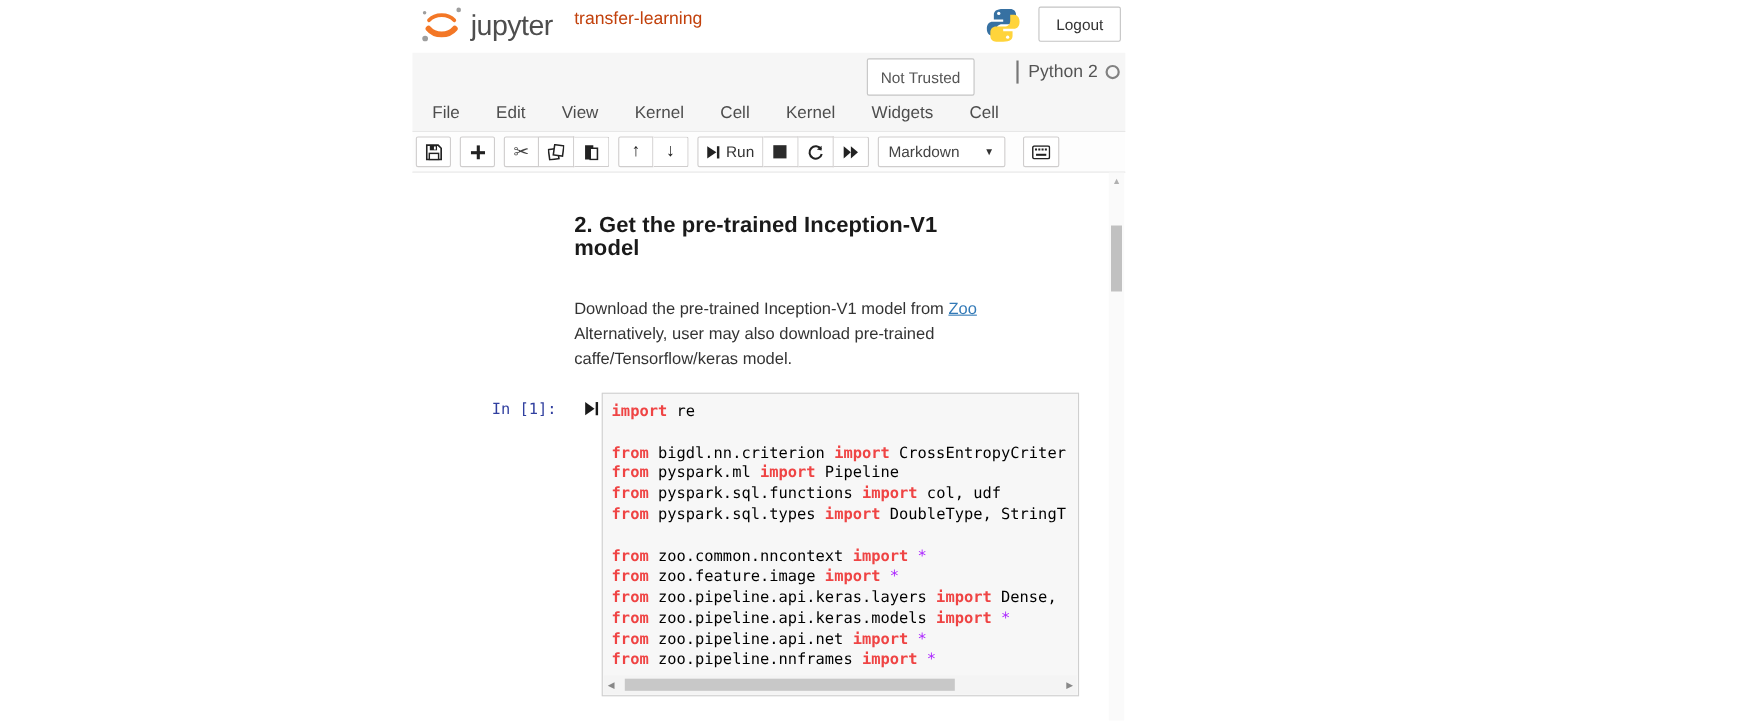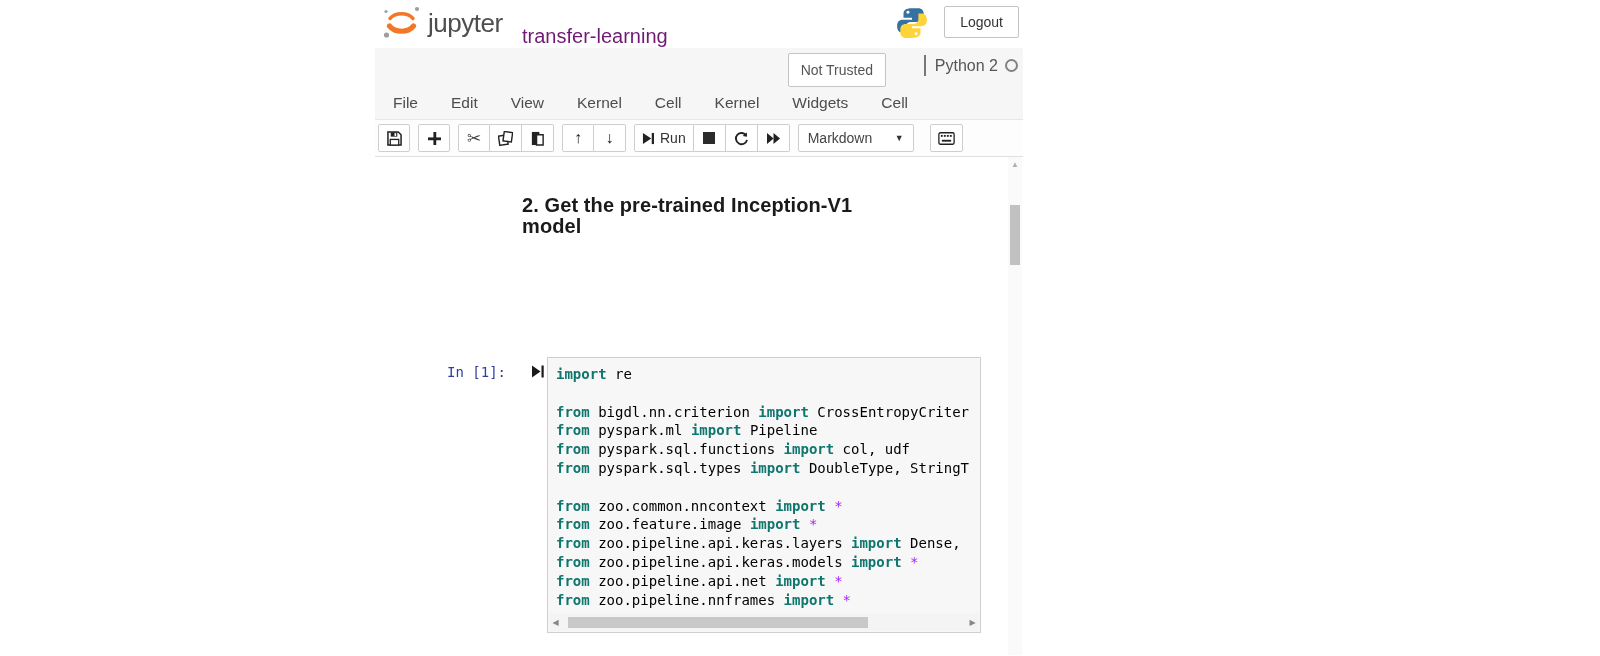--- a/index.html
+++ b/index.html
@@ -4,21 +4,21 @@
 <style>
   * { margin:0; padding:0; box-sizing:border-box; }
   html,body { width:1600px; height:656px; background:#ffffff; overflow:hidden;
               font-family:"Liberation Sans", sans-serif; }
   .app { position:absolute; left:375px; top:0; width:648px; height:656px; background:#fff; }
 
   
   .header { position:relative; height:48px; background:#fff; }
   .logo { position:absolute; left:3px; top:4px; display:flex; align-items:center; cursor:pointer; }
   .logo-word { font-size:26px; color:#4e4e4e; letter-spacing:-0.5px; margin-left:4px; }
-  .nb-title { position:absolute; left:147px; top:9px; font-size:20px; color:#701a75; cursor:pointer;margin-top:16px; }
+  .nb-title { position:absolute; left:147px; top:9px; font-size:16px; color:#c2410c; cursor:pointer; }
   .py-logo { position:absolute; left:520px; top:6px; }
   .logout-btn { position:absolute; right:4px; top:6px; height:32px; padding:0 15px;
     background:#fff; border:1px solid #c4c4c4; border-radius:2px; font-size:14px; color:#333;
     font-family:"Liberation Sans", sans-serif; cursor:pointer; }
 
   
   .band { position:relative; height:72px; background:#f6f6f6; border-bottom:1px solid #e7e7e7; }
   .status-row { position:absolute; top:0; left:0; right:0; height:38px; }
   .trusted-btn { position:absolute; right:137px; top:5px; height:34px; padding:0 12px;
     background:#fff; border:1px solid #c4c4c4; border-radius:2px; font-size:14px; color:#555;
@@ -66,21 +66,21 @@
   .md-para { margin-top:32px; font-size:15px; color:#333; line-height:23px; }
   .md-link { color:#337ab7; text-decoration:underline; cursor:pointer; }
 
   .code-prompt { position:absolute; left:72px; top:207px; font-family:"DejaVu Sans Mono", monospace;
     font-size:14px; color:#303F9F; white-space:pre; }
   .prompt-run-icon { position:absolute; left:156px; top:207px; cursor:pointer; }
   .code-box { position:absolute; left:172px; top:200px; width:434px; height:276px;
     background:#f7f7f7; border:1px solid #cfcfcf; cursor:text; overflow:hidden; }
   .code-lines { padding:7px 0 0 8px; font-family:"DejaVu Sans Mono", monospace; font-size:14px;
     line-height:18.8px; white-space:pre; color:#000; }
-  .code-lines .kw { color:#0f766e; font-weight:bold; }
+  .code-lines .kw { color:#ef4444; font-weight:bold; }
   .code-lines .op { color:#AA22FF; }
   .hscroll { position:absolute; left:1px; right:1px; bottom:1px; height:17px; background:#f4f4f4;
     display:flex; align-items:center; }
   .hscroll .arrow { width:13px; text-align:center; font-size:8px; color:#888; flex:none; }
   .hscroll .h-track { position:relative; flex:1; height:100%; }
   .hscroll .h-thumb { position:absolute; left:6px; top:3px; width:300px; height:11px; background:#c8c8c8; }
 </style>
 </head>
 <body>
 
@@ -213,20 +213,21 @@
           <rect x="4" y="8.4" width="10" height="2" fill="#222"></rect>
         </svg>
       </div>
     </div>
   </div>
 
   <div class="notebook">
 
     <div class="md-cell">
       <div class="md-heading">2. Get the pre-trained Inception-V1 model</div>
+      <div class="md-para"><span>Download the pre-trained Inception-V1 model from </span><span class="md-link">Zoo</span><span> Alternatively, user may also download pre-trained caffe/Tensorflow/keras model.</span></div>
     </div>
 
     <div class="code-prompt">In [1]:</div>
     <div class="prompt-run-icon">
       <svg width="14" height="15" viewBox="0 0 14 15">
         <path d="M1 1.5 L9.5 7.5 L1 13.5 Z" fill="#1a1a1a"></path>
           <rect x="10.5" y="1.5" width="2.2" height="12" fill="#1a1a1a"></rect>
       </svg>
     </div>
 

